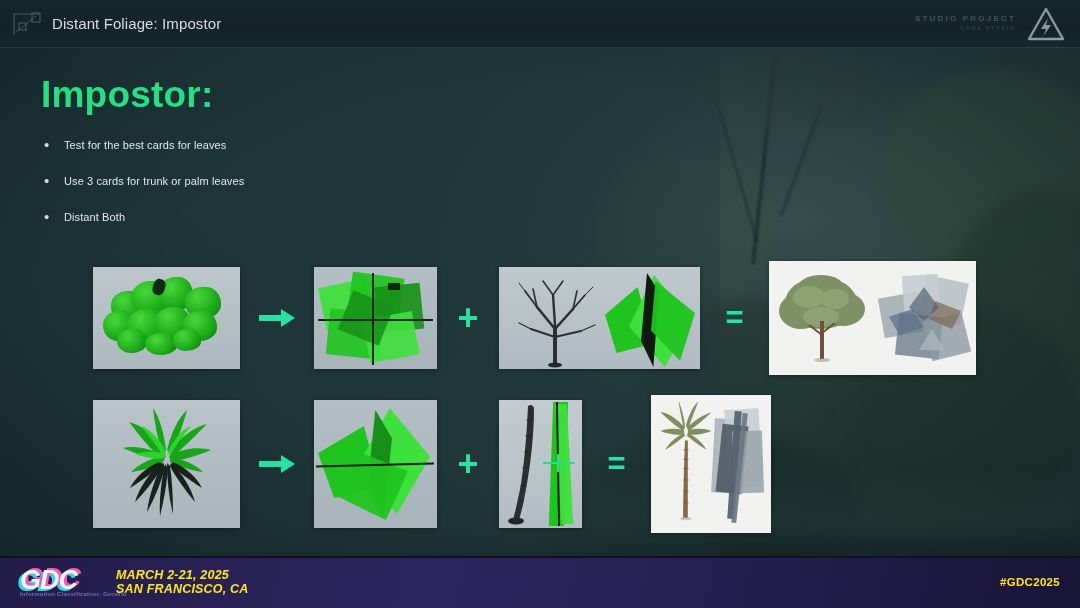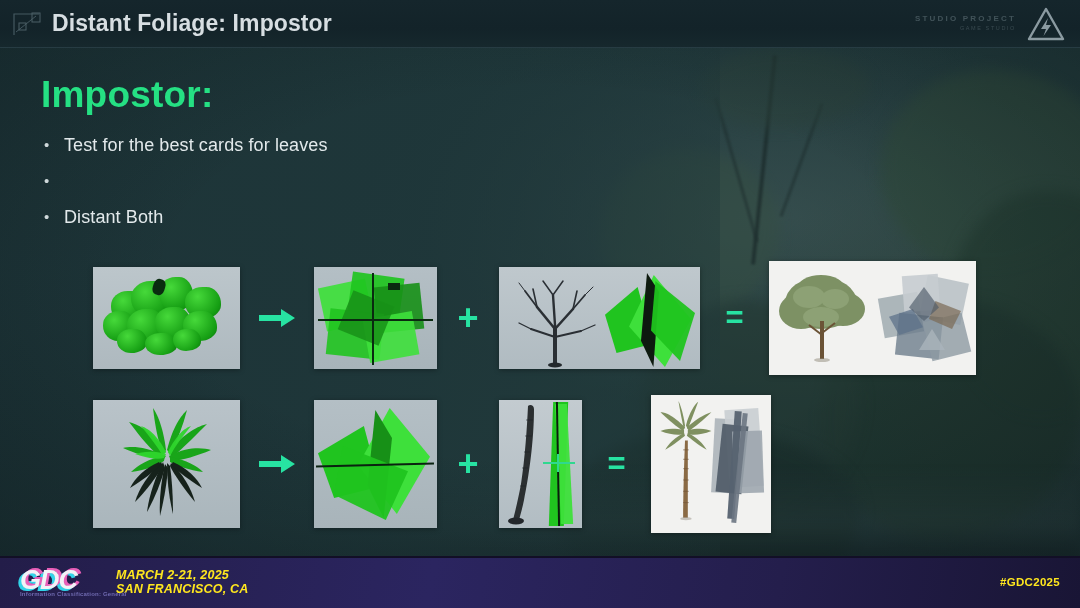--- a/index.html
+++ b/index.html
@@ -46,21 +46,21 @@
     background: linear-gradient(180deg, #15262c 0%, #132329 60%, #16282d 100%);
     border-bottom: 1px solid rgba(120,160,170,0.18);
     display: flex; align-items: center;
     z-index: 6;
   }
   .hdr-mark {
     width: 30px; height: 26px; margin-left: 12px; margin-right: 10px;
     opacity: .45; flex: 0 0 auto;
   }
   .hdr-title {
-    font-size: 23px; font-weight: bold; color: #d7dee2;
+    font-size: 15px; font-weight: normal; color: #d7dee2;
     letter-spacing: .1px;
   }
   .hdr-right {
     margin-left: auto; display: flex; align-items: center; gap: 10px;
     margin-right: 14px;
   }
   .hdr-brandtext {
     font-size: 8px; letter-spacing: 2.2px; color: rgba(168,190,196,0.30);
     text-align: right; line-height: 1.35; font-weight: bold;
   }
@@ -74,21 +74,21 @@
     position: absolute; left: 41px; top: 26px;
     font-size: 37px; font-weight: bold; color: #25e083;
     letter-spacing: .2px;
   }
   .bullets { position: absolute; left: 44px; top: 86px; width: 560px; }
   .bullet { display: flex; align-items: flex-start; margin-bottom: 14px; }
   .bullet .dot {
     width: 20px; flex: 0 0 auto; color: #cfd8da; font-size: 15px; line-height: 22px;
   }
   .bullet .txt {
-    font-size: 18px; color: #e2e9eb; line-height: 22px; letter-spacing: .1px;
+    font-size: 11px; color: #e2e9eb; line-height: 22px; letter-spacing: .1px;
   }
 
   
   .figrow { position: absolute; display: flex; align-items: center; }
   .figrow.r1 { left: 93px; top: 213px; }
   .figrow.r2 { left: 93px; top: 347px; }
 
   .thumb {
     position: relative; overflow: hidden; flex: 0 0 auto;
     background: #b6c1c6;
@@ -198,20 +198,21 @@
 
   <div class="solution">Impostor:</div>
 
   <div class="bullets">
     <div class="bullet">
       <span class="dot">•</span>
       <span class="txt">Test for the best cards for leaves</span>
     </div>
     <div class="bullet">
       <span class="dot">•</span>
+      <span class="txt">Use 3 cards for trunk or palm leaves</span>
     </div>
     <div class="bullet">
       <span class="dot">•</span>
       <span class="txt">Distant Both</span>
     </div>
   </div>
 
   <div class="figrow r1">
 
     <div class="thumb" style="width:147px;height:102px;">

